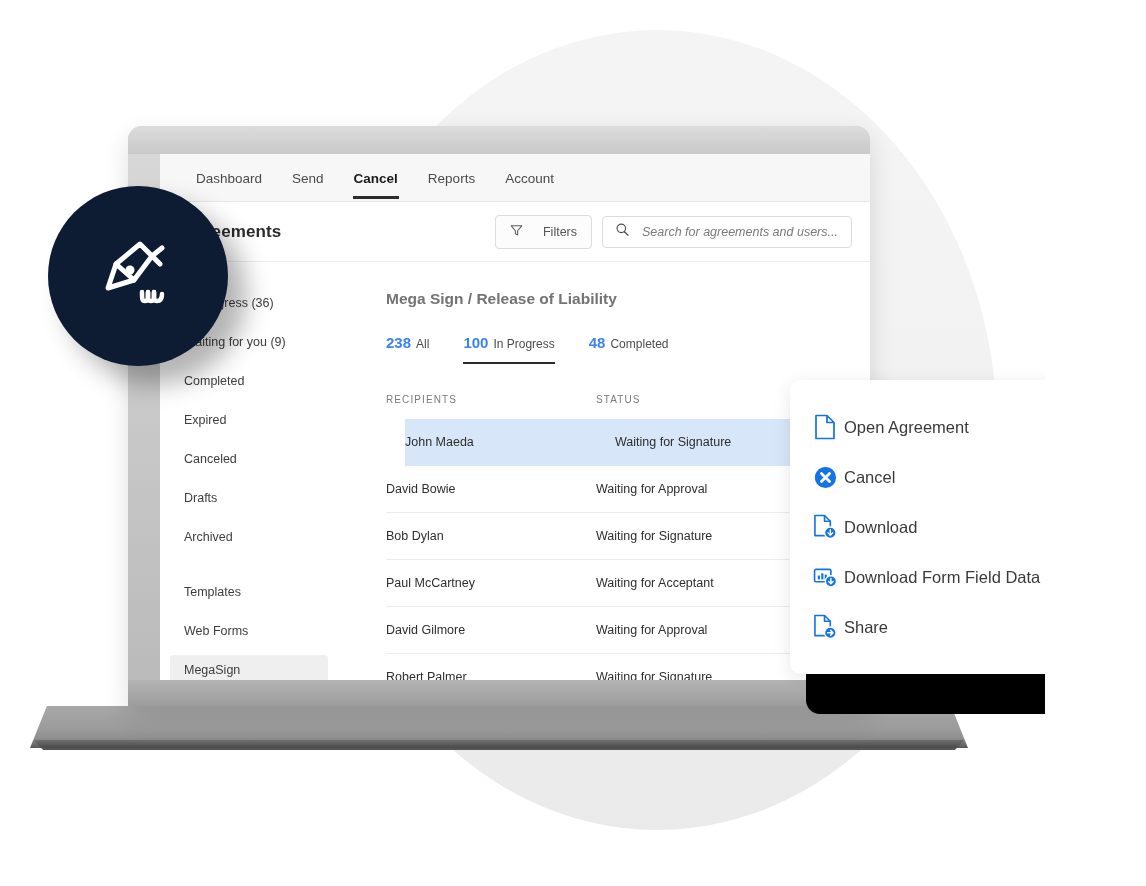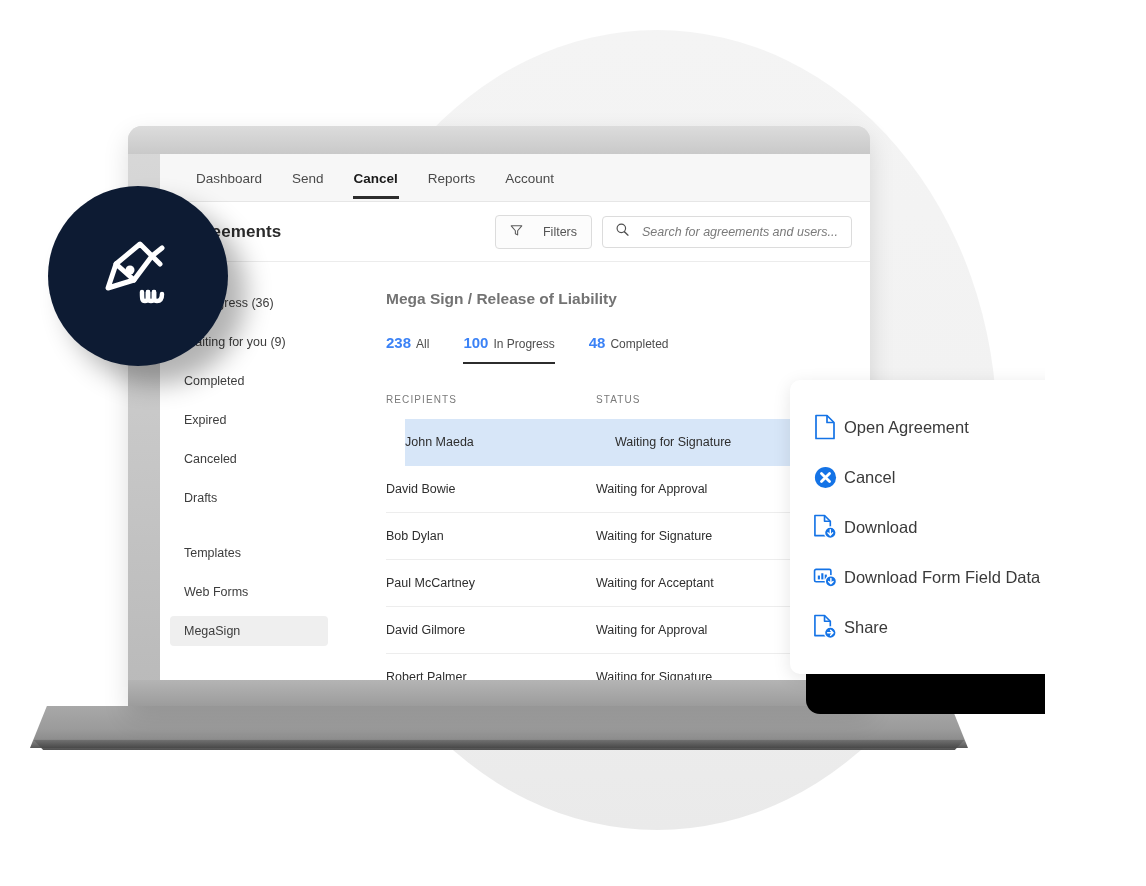--- a/index.html
+++ b/index.html
@@ -404,20 +404,21 @@
 
         <div class="body-area">
 
           <div class="sidebar">
             <div class="side-item">In Progress (36)</div>
             <div class="side-item">Waiting for you (9)</div>
             <div class="side-item">Completed</div>
             <div class="side-item">Expired</div>
             <div class="side-item">Canceled</div>
             <div class="side-item">Drafts</div>
+            <div class="side-item">Archived</div>
             <div class="side-gap"></div>
             <div class="side-item">Templates</div>
             <div class="side-item">Web Forms</div>
             <div class="side-item selected">MegaSign</div>
           </div>
 
           <div class="content">
             <div class="content-title">Mega Sign / Release of Liability</div>
 
             <div class="stat-tabs">

